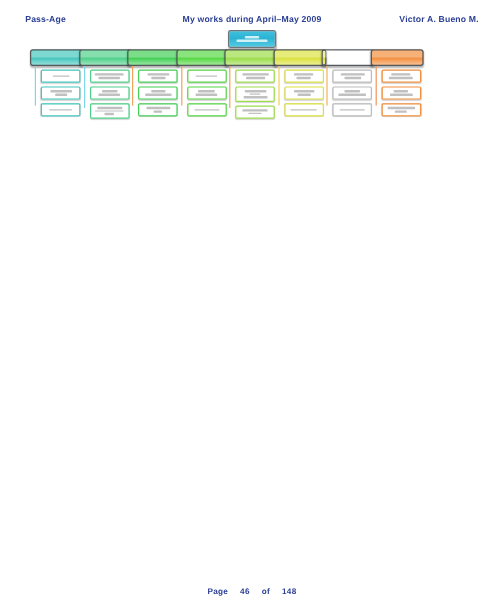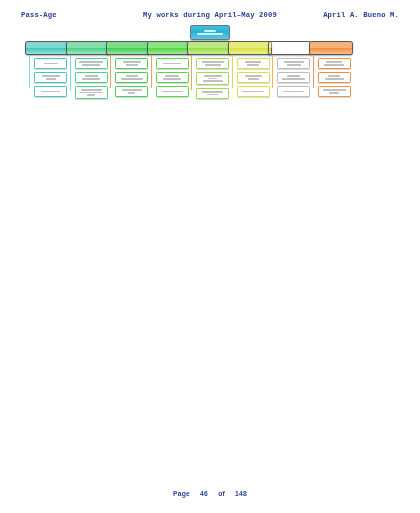--- a/index.html
+++ b/index.html
@@ -24,21 +24,20 @@
     height: 14px;
   }
   .hdr-left, .hdr-center, .hdr-right {
     position: absolute;
     top: 0;
     font-size: 7.2px;
     font-weight: bold;
     color: #2b3f94;
     letter-spacing: 0.15px;
     white-space: nowrap;
-    font-family: Liberation Mono, monospace;
   }
   .hdr-left   { left: 21px; }
   .hdr-center { left: 50%; transform: translateX(-50%); }
   .hdr-right  { right: 21px; }
 
   
   .root-node {
     position: absolute;
     top: 25px;
     left: 50%;
@@ -154,21 +153,21 @@
     letter-spacing: 0.2px;
   }
   .page-footer span { margin: 0 4px; }
 </style>
 </head>
 <body>
 
 <div class="page-header">
   <div class="hdr-left">Pass-Age</div>
   <div class="hdr-center">My works during April–May 2009</div>
-  <div class="hdr-right">April A. Bueno M.</div>
+  <div class="hdr-right">Victor A. Bueno M.</div>
 </div>
 
 <div class="root-node">
   <div class="root-line l1"></div>
   <div class="root-line l2"></div>
 </div>
 
 <div class="map" id="map">
     <div class="branch" style="left: 25px;">
       <div class="branch-header" style="background: linear-gradient(rgb(69, 199, 189) 0%, rgb(69, 199, 189) 55%, rgba(255, 255, 255, 0.45) 100%) rgb(69, 199, 189);">

